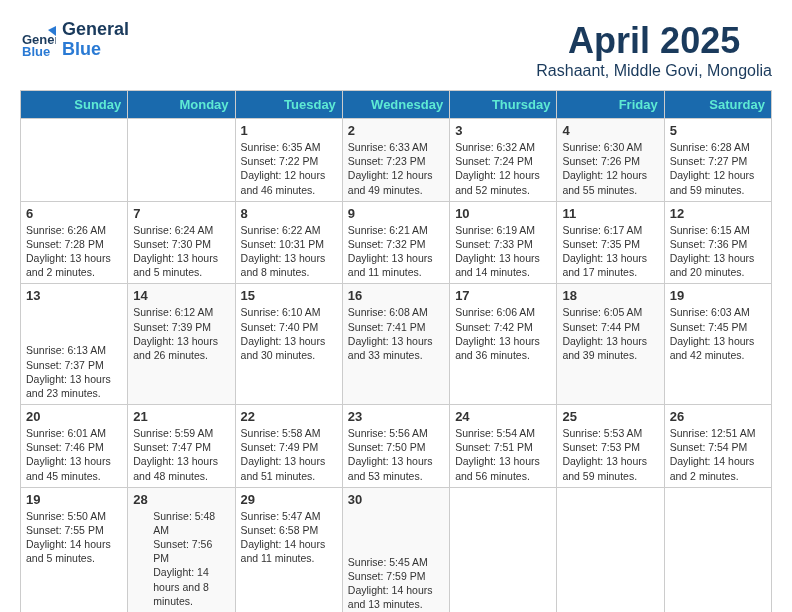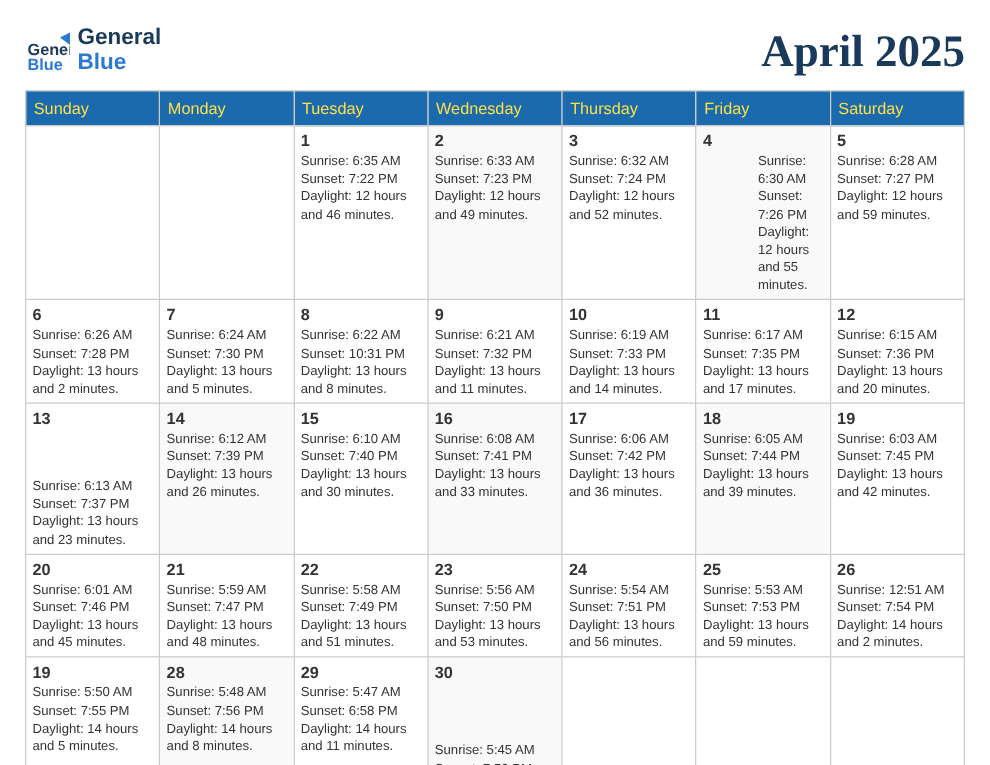--- a/index.html
+++ b/index.html
@@ -28,42 +28,41 @@
       color: #1a3a5c;
       line-height: 1.1;
     }
     .logo-icon {
       width: 36px;
       height: 36px;
       margin-right: 6px;
     }
     .title-area {
       text-align: center;
-      font-family: Liberation Serif, serif;
     }
     .month-title {
       font-size: 36px;
       font-weight: bold;
       color: #1a3a5c;
     }
     .location-title {
       font-size: 16px;
       color: #1a3a5c;
     }
     table {
       width: 100%;
       border-collapse: collapse;
     }
     thead tr th {
       background: #1a6aad;
-      color: #fde047;
-      text-align: left;
+      color: #5eead4;
+      text-align: right;
       padding: 6px 6px;
       font-size: 13px;
-      font-weight: normal;
+      font-weight: bold;
       border: 1px solid #ccc;
     }
     tbody tr td {
       vertical-align: top;
       border: 1px solid #ccc;
       padding: 4px 5px;
       width: calc(100% / 7);
       height: 80px;
       font-size: 11px;
       color: #333;
@@ -101,20 +100,21 @@
       <text x="2" y="34" font-size="13" font-weight="bold" fill="#2a7ad4" font-family="Arial">Blue</text>
       <polygon points="28,8 36,4 36,14" fill="#2a7ad4"></polygon>
     </svg>
     <div class="logo-text">
       <span>General</span>
       <span style="color:#2a7ad4;">Blue</span>
     </div>
   </div>
   <div class="title-area">
     <div class="month-title">April 2025</div>
+    <div class="location-title">Rashaant, Middle Govi, Mongolia</div>
   </div>
 </div>
 
 <table>
   <thead>
     <tr id="header-row">
         <th>Sunday</th>
         <th>Monday</th>
         <th>Tuesday</th>
         <th>Wednesday</th>
@@ -140,21 +140,21 @@
 Daylight: 12 hours and 49 minutes.</div>
         </td>
         <td>
           <span class="day-num">3</span>
           <div class="day-info" style="white-space: pre-line;">Sunrise: 6:32 AM
 Sunset: 7:24 PM
 Daylight: 12 hours and 52 minutes.</div>
         </td>
         <td>
           <span class="day-num">4</span>
-          <div class="day-info" style="white-space: pre-line; margin-left: 44px;">Sunrise: 6:30 AM
+          <div class="day-info" style="white-space: pre-line;">Sunrise: 6:30 AM
 Sunset: 7:26 PM
 Daylight: 12 hours and 55 minutes.</div>
         </td>
         <td>
           <span class="day-num">5</span>
           <div class="day-info" style="white-space: pre-line;">Sunrise: 6:28 AM
 Sunset: 7:27 PM
 Daylight: 12 hours and 59 minutes.</div>
         </td>
       </tr>
@@ -292,21 +292,21 @@
       </tr>
       <tr>
         <td>
           <span class="day-num">19</span>
           <div class="day-info" style="white-space: pre-line;">Sunrise: 5:50 AM
 Sunset: 7:55 PM
 Daylight: 14 hours and 5 minutes.</div>
         </td>
         <td>
           <span class="day-num">28</span>
-          <div class="day-info" style="white-space: pre-line;">Sunrise: 5:48 AM
+          <div class="day-info" style="white-space: pre-line; margin-left: 20px;">Sunrise: 5:48 AM
 Sunset: 7:56 PM
 Daylight: 14 hours and 8 minutes.</div>
         </td>
         <td>
           <span class="day-num">29</span>
           <div class="day-info" style="white-space: pre-line;">Sunrise: 5:47 AM
 Sunset: 6:58 PM
 Daylight: 14 hours and 11 minutes.</div>
         </td>
         <td>

